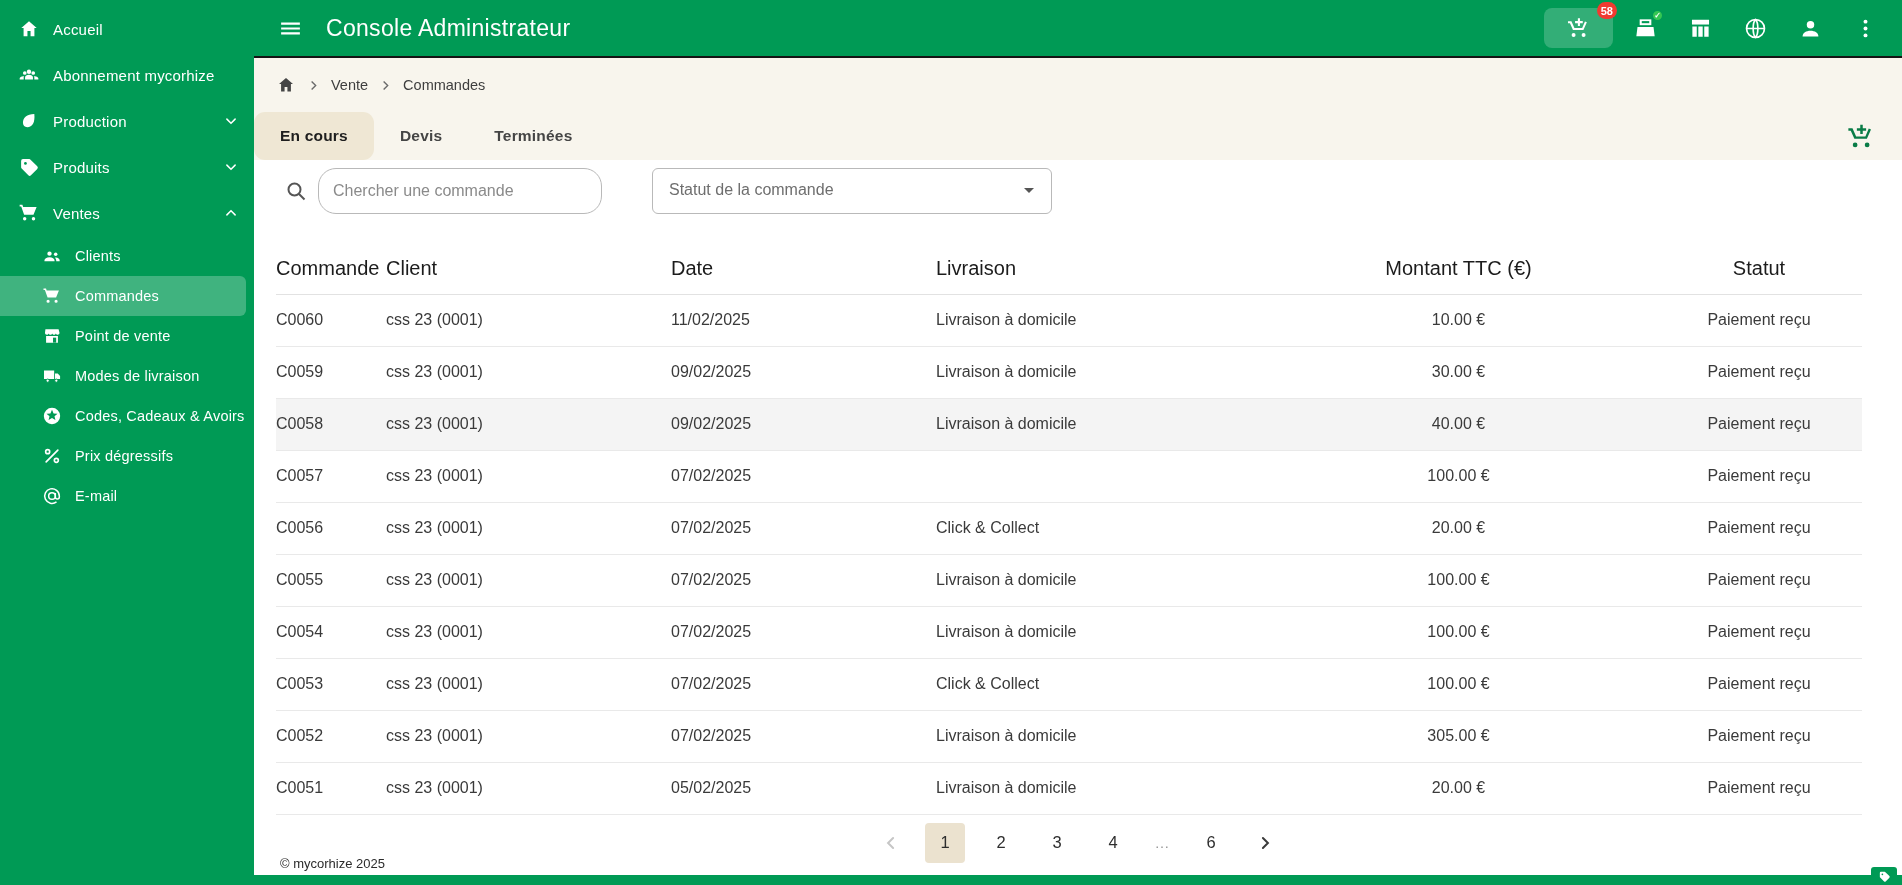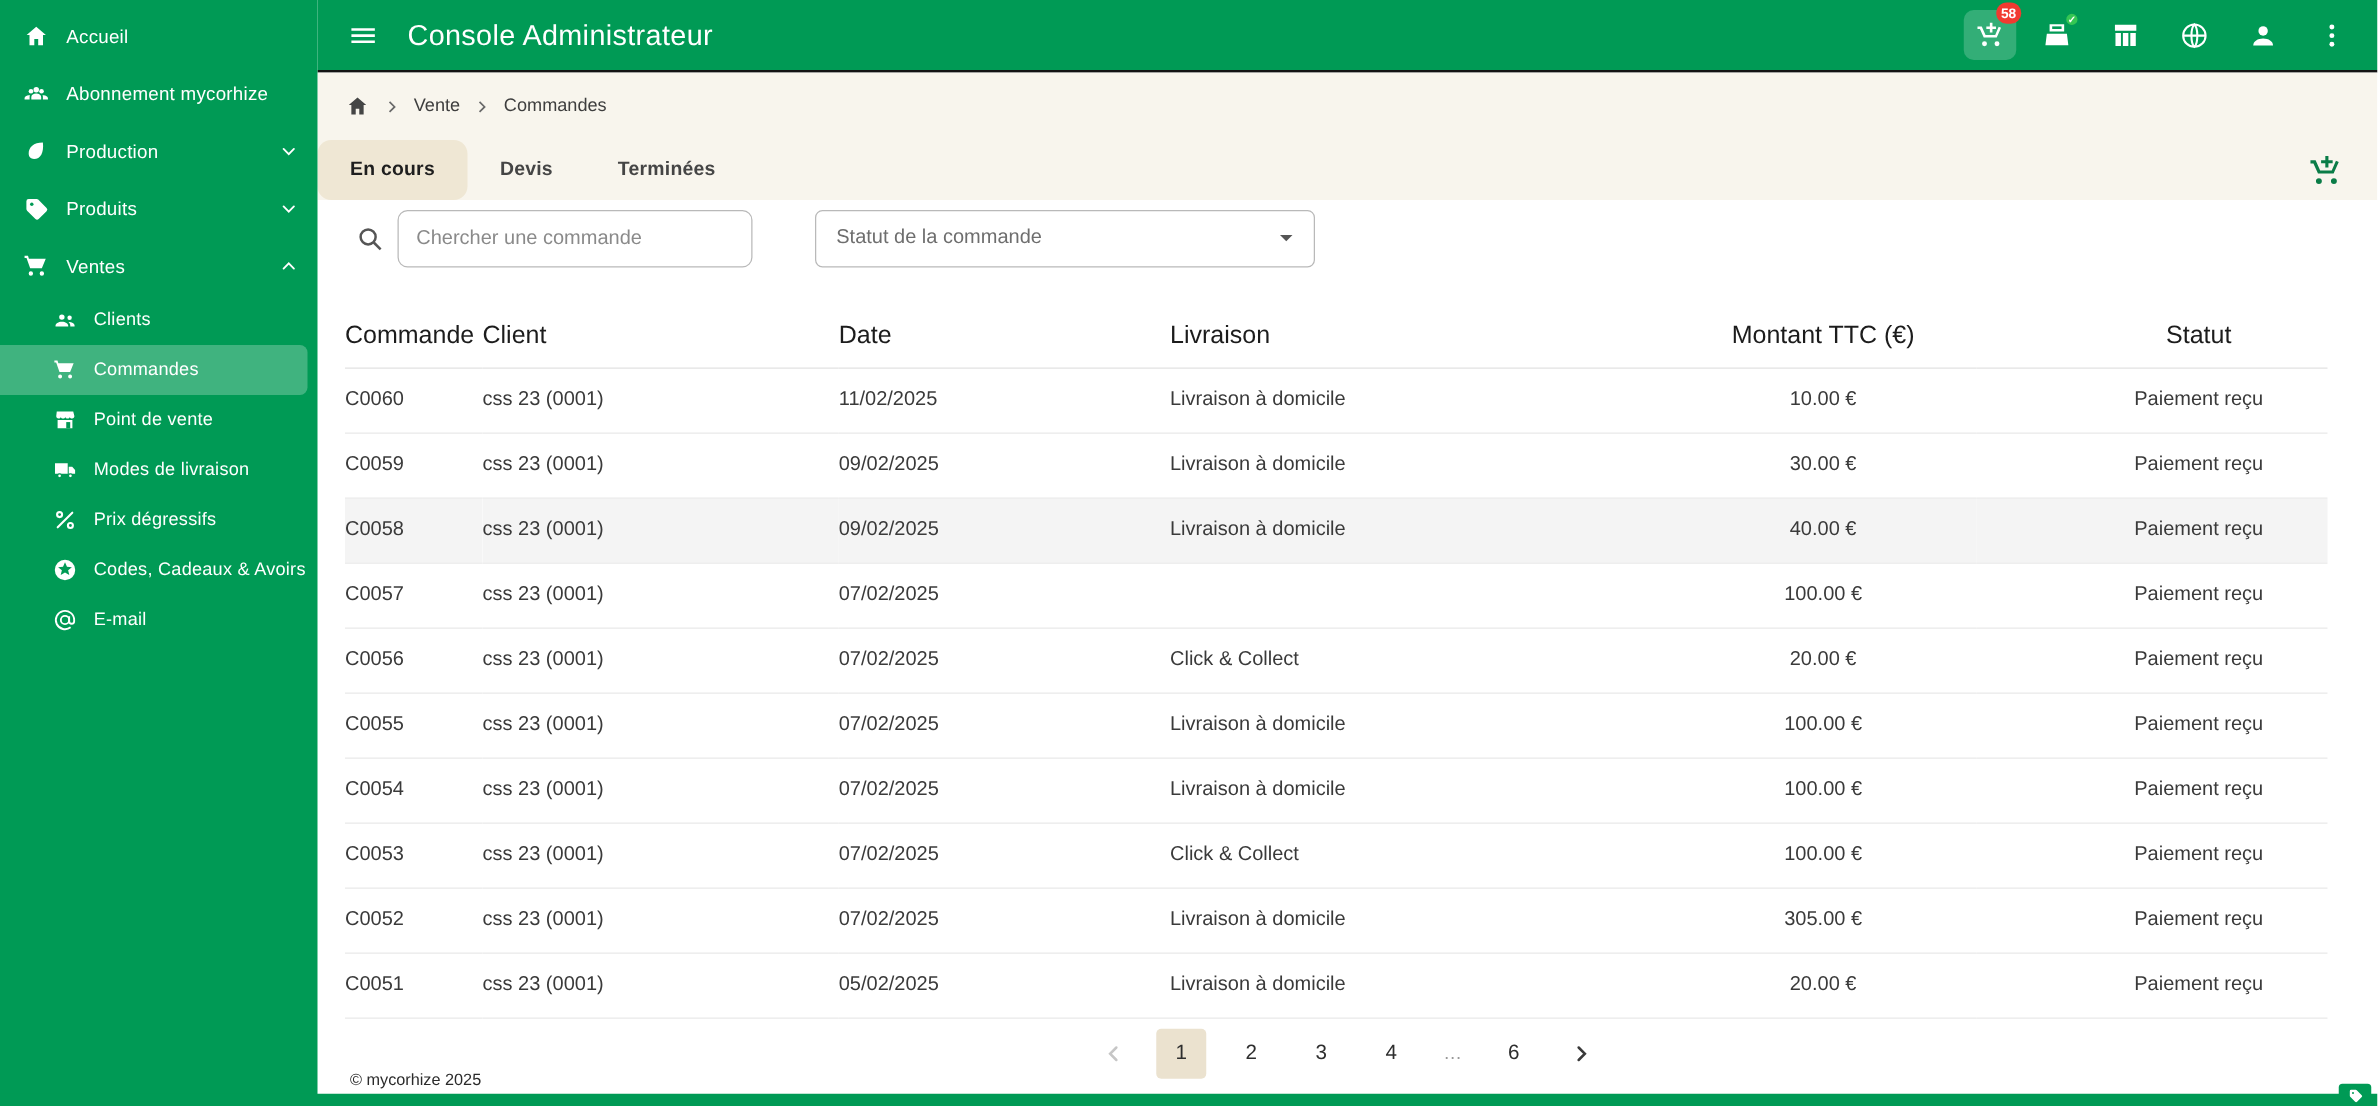--- a/index.html
+++ b/index.html
@@ -40,21 +40,21 @@
   .topbar{grid-column:2;grid-row:1;background:var(--brand-green);display:flex;
           align-items:center;padding:0 14px;color:#fff;}
   .icon-btn{width:44px;height:42px;background:transparent;border:none;color:#fff;
             display:flex;align-items:center;justify-content:center;cursor:pointer;position:relative;}
   .icon-btn svg{width:25px;height:25px;}
   .app-title{font-size:23px;font-weight:500;letter-spacing:.3px;margin:0 0 0 14px;color:#fff;}
   .topbar-actions{margin-left:auto;display:flex;align-items:center;gap:9px;}
   .tb-btn{position:relative;width:46px;height:40px;border:none;background:transparent;color:#fff;
           display:flex;align-items:center;justify-content:center;cursor:pointer;border-radius:8px;}
   .tb-btn svg{width:25px;height:25px;}
-  .tb-btn.highlight{background:rgba(255,255,255,.2);width:42px;justify-content:center;}
+  .tb-btn.highlight{background:rgba(255,255,255,.2);width:69px;justify-content:center;}
   .cart-badge{position:absolute;top:-6px;right:-4px;background:var(--badge-red);color:#fff;
               font-size:11px;font-weight:bold;min-width:18px;height:17px;border-radius:9px;
               display:flex;align-items:center;justify-content:center;padding:0 4px;}
   .check-badge{position:absolute;top:1px;right:4px;width:13px;height:13px;border-radius:50%;
                background:#35c653;border:2px solid var(--brand-green);color:#fff;font-size:8px;
                display:flex;align-items:center;justify-content:center;font-weight:bold;}
 
   
   .content{grid-column:2;grid-row:2;position:relative;background:#fff;
            border-top:2px solid #141414;display:flex;flex-direction:column;overflow:hidden;}
@@ -72,21 +72,21 @@
   .tab.active{background:var(--tab-beige);color:#1e1e1e;border-radius:11px;}
   .floating-cart{position:absolute;top:62px;right:24px;width:34px;height:34px;border:none;
                  background:transparent;color:var(--content-green);cursor:pointer;
                  display:flex;align-items:center;justify-content:center;}
   .floating-cart svg{width:30px;height:30px;}
 
   
   .filters{display:flex;align-items:center;margin:8px 0 0 30px;}
   .search-ico{width:24px;height:24px;color:#555;margin-right:10px;display:flex;}
   .search-ico svg{width:100%;height:100%;}
-  .search-input{width:284px;height:46px;border:1px solid #b9b9b9;border-radius:8px;
+  .search-input{width:284px;height:46px;border:1px solid #b9b9b9;border-radius:18px;
                 padding:0 14px;font-size:16px;color:#333;outline:none;background:#fff;
                 font-family:inherit;}
   .search-input::placeholder{color:#8a8a8a;}
   .status-select{margin-left:50px;width:400px;height:46px;border:1px solid #b9b9b9;border-radius:6px;
                  display:flex;align-items:center;justify-content:space-between;
                  padding:0 10px 2px 16px;font-size:16px;color:#6e6e6e;cursor:pointer;background:#fff;}
   .sel-arrow{width:24px;height:24px;color:#555;display:flex;}
   .sel-arrow svg{width:100%;height:100%;}
 
   
@@ -232,36 +232,36 @@
                 <path d="M15.6 8.9h3.3l2.8 3v3.7h-6.1z"></path>
                 <circle class="wheel" cx="6.8" cy="17.6" r="1.9"></circle>
                 <circle class="wheel" cx="17.2" cy="17.6" r="1.9"></circle>
               </svg>
           </span>
           <span class="s-label">Modes de livraison</span>
         </a>
 
         <a class="side-item sub">
           <span class="s-icon">
+            <svg viewBox="0 0 24 24" fill="currentColor">
+                <path d="M12 2.2a9.8 9.8 0 1 0 0 19.6 9.8 9.8 0 0 0 0-19.6zm4.1 14.7L12 14.4l-4.1 2.5 1.1-4.6-3.6-3 4.7-.4L12 4.6l1.9 4.3 4.7.4-3.6 3z"></path>
+              </svg>
+          </span>
+          <span class="s-label">Codes, Cadeaux &amp; Avoirs</span>
+        </a>
+
+        <a class="side-item sub">
+          <span class="s-icon">
             <svg viewBox="0 0 24 24" fill="none" stroke="currentColor" stroke-width="2" stroke-linecap="round">
                 <path d="M5 19L19 5"></path>
                 <circle cx="6.8" cy="6.8" r="2.4"></circle>
                 <circle cx="17.2" cy="17.2" r="2.4"></circle>
               </svg>
           </span>
           <span class="s-label">Prix dégressifs</span>
-        </a>
-
-        <a class="side-item sub">
-          <span class="s-icon">
-            <svg viewBox="0 0 24 24" fill="currentColor">
-                <path d="M12 2.2a9.8 9.8 0 1 0 0 19.6 9.8 9.8 0 0 0 0-19.6zm4.1 14.7L12 14.4l-4.1 2.5 1.1-4.6-3.6-3 4.7-.4L12 4.6l1.9 4.3 4.7.4-3.6 3z"></path>
-              </svg>
-          </span>
-          <span class="s-label">Codes, Cadeaux &amp; Avoirs</span>
         </a>
 
         <a class="side-item sub">
           <span class="s-icon">
             <svg viewBox="0 0 24 24" fill="none" stroke="currentColor" stroke-width="1.8">
                 <circle cx="12" cy="12" r="4"></circle>
                 <path d="M16 8.5v4.7a2.4 2.4 0 0 0 4.8 0V12a8.8 8.8 0 1 0-3.4 7"></path>
               </svg>
           </span>
           <span class="s-label">E-mail</span>

